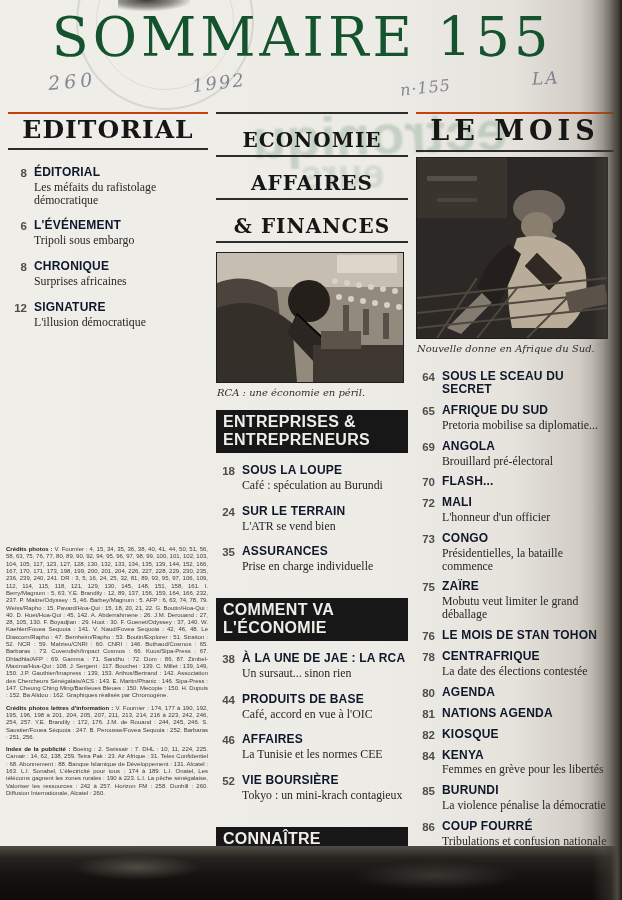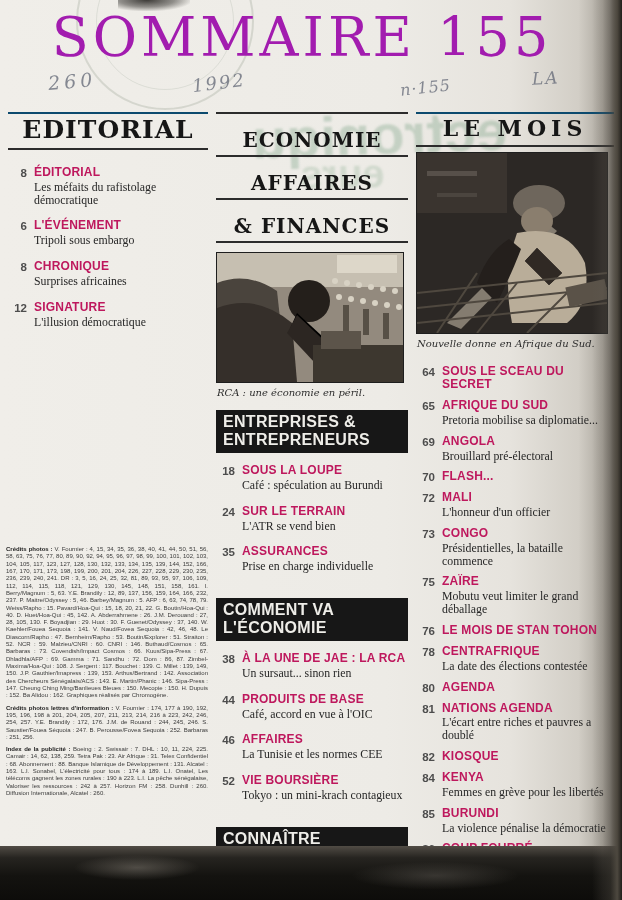--- a/index.html
+++ b/index.html
@@ -13,21 +13,21 @@
   .paper {
     position: absolute; inset: 0;
     background: linear-gradient(90deg, #f0eee9 0%, #edebe6 62%, #e6e3dd 82%, #d2cec6 93%, #a39e95 98%, #6e6a63 100%);
   }
   
   .main-title {
     position: absolute; left: 0; top: 6px; width: 604px;
     text-align: center;
     font-family: "DejaVu Serif", serif;
     font-size: 54px; font-weight: 500;
-    color: #a21caf; letter-spacing: 4px;
+    color: #14532d; letter-spacing: 4px;
     z-index: 3;
   }
   .stamp {
     position: absolute; left: 76px; top: -68px; width: 178px; height: 178px;
     border-radius: 50%; border: 2px solid rgba(110,125,105,.20); z-index: 1;
   }
   .stamp::after {
     content:""; position:absolute; inset:18px; border-radius:50%;
     border:1px solid rgba(110,125,105,.15);
   }
@@ -54,44 +54,44 @@
   }
   .bleed-a { left: 252px; top: 102px; font-size: 56px; transform: scaleX(-1) rotate(2deg); }
   .bleed-b { left: 300px; top: 152px; font-size: 40px; transform: scaleX(-1) rotate(1deg); color: rgba(104,150,116,.22); }
   
   .col { position: absolute; top: 112px; z-index: 3; }
   #col-editorial { left: 8px;   width: 200px; }
   #col-economie  { left: 216px; width: 192px; }
   #col-lemois    { left: 416px; width: 198px; }
 
   .col-head {
-    border-top: 2px solid #0c4a6e; border-bottom: 2px solid #2c2c2c;
+    border-top: 2px solid #c2410c; border-bottom: 2px solid #2c2c2c;
     text-align: center; color: #161616;
     font-family: "DejaVu Serif", serif; font-weight: bold;
   }
   #col-editorial .col-head { font-size: 25px; padding: 1px 0 4px; letter-spacing: 1px; }
-  #col-lemois   .col-head { font-size: 22px; padding: 1px 0 4px; letter-spacing: 5px; }
+  #col-lemois   .col-head { font-size: 27px; padding: 1px 0 4px; letter-spacing: 5px; }
   .eco-head-line {
     border-bottom: 2px solid #2c2c2c;
     text-align: center; color: #161616;
     font-family: "DejaVu Serif", serif; font-weight: bold;
     font-size: 20px; padding: 14px 0 3px; letter-spacing: 1px;
   }
   .eco-head-line:first-child { border-top: 2px solid #2c2c2c; }
 
   .items { margin-top: 16px; }
   .item { display: flex; margin-bottom: 13px; }
   #col-lemois .item { margin-bottom: 8px; }
   .pg {
     width: 19px; min-width: 19px; text-align: right; margin-right: 7px;
     font-weight: bold; font-size: 11.5px; color: #4d4d4d; padding-top: 1px;
   }
   .it-title {
     font-weight: bold; font-size: 12px; line-height: 1.08;
-    color: #be185d; letter-spacing: .2px;
+    color: #0f172a; letter-spacing: .2px;
   }
   .it-sub {
     font-family: "Liberation Serif", serif; font-size: 11.8px;
     line-height: 1.08; color: #262626; margin-top: 2px;
   }
   .it-sub:empty { display: none; }
 
   .photo { border: 1px solid #1e1e1e; display: block; background: #8a8378; }
   .photo svg { display: block; }
   .caption {
@@ -403,21 +403,20 @@
     <div class="item">
       <span class="pg">80</span>
       <div>
           <div class="it-title">AGENDA</div>
         </div>
     </div>
     <div class="item">
       <span class="pg">81</span>
       <div>
           <div class="it-title">NATIONS AGENDA</div>
-        <div class="it-sub">L'écart entre riches et pauvres a doublé</div>
         </div>
     </div>
     <div class="item">
       <span class="pg">82</span>
       <div>
           <div class="it-title">KIOSQUE</div>
         </div>
     </div>
     <div class="item">
       <span class="pg">84</span>

